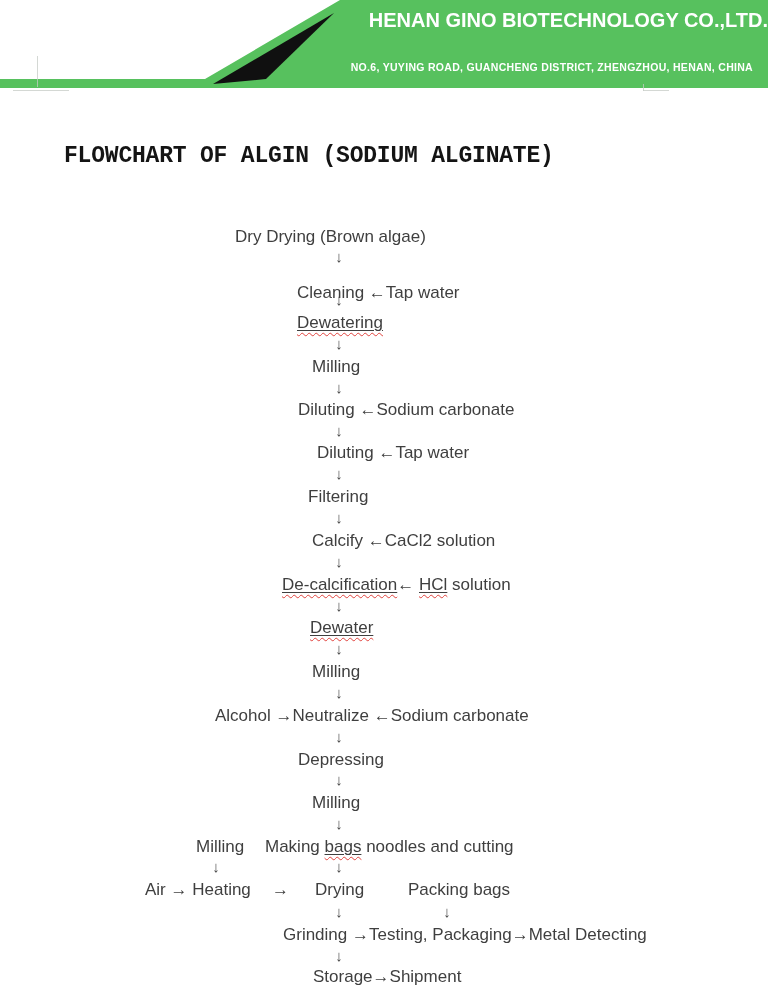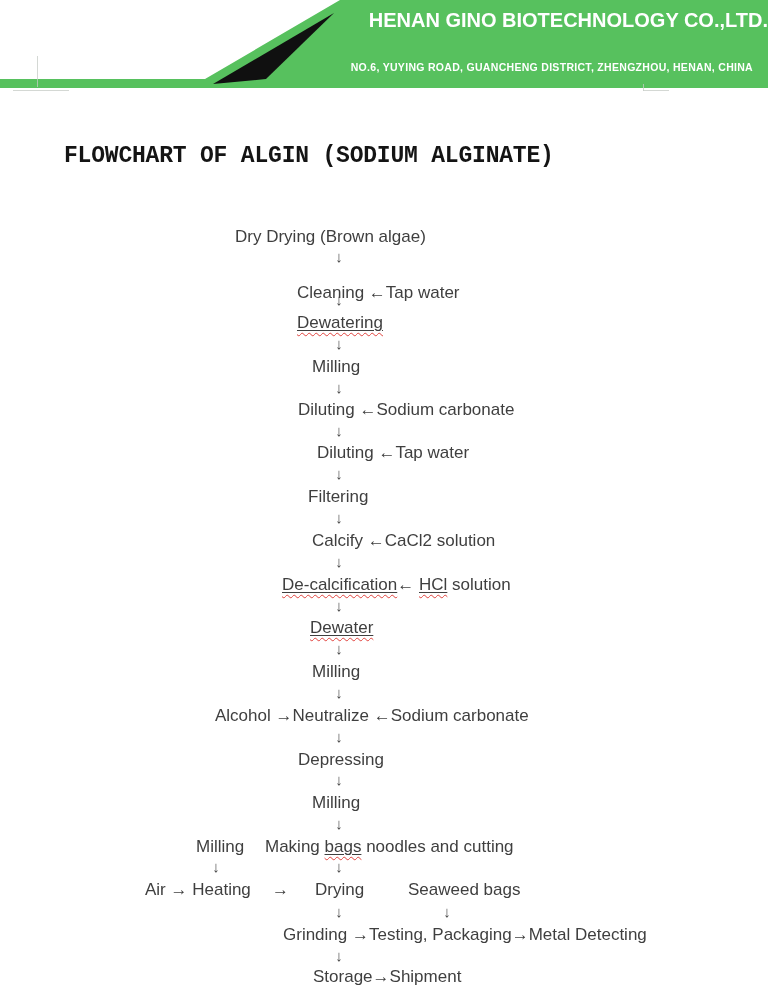--- a/index.html
+++ b/index.html
@@ -124,21 +124,21 @@
     <div class="arr" style="left:339px;top:814px">↓</div>
 
     <div class="ln" style="left:196px;top:836px">Milling</div>
     <div class="ln" style="left:265px;top:836px"><span>Making </span><span class="u"><span class="sq">bags</span></span><span> noodles and cutting</span></div>
     <div class="arr" style="left:216px;top:857px">↓</div>
     <div class="arr" style="left:339px;top:857px">↓</div>
 
     <div class="ln" style="left:145px;top:879px">Air → Heating</div>
     <div class="ln" style="left:272px;top:879px">→</div>
     <div class="ln" style="left:315px;top:879px">Drying</div>
-    <div class="ln" style="left:408px;top:879px">Seaweed bags</div>
+    <div class="ln" style="left:408px;top:879px">Packing bags</div>
     <div class="arr" style="left:339px;top:902px">↓</div>
     <div class="arr" style="left:447px;top:902px">↓</div>
 
     <div class="ln" style="left:283px;top:924px">Grinding →Testing, Packaging→Metal Detecting</div>
     <div class="arr" style="left:339px;top:946px">↓</div>
 
     <div class="ln" style="left:313px;top:966px">Storage→Shipment</div>
 
   </div>
 </div>

